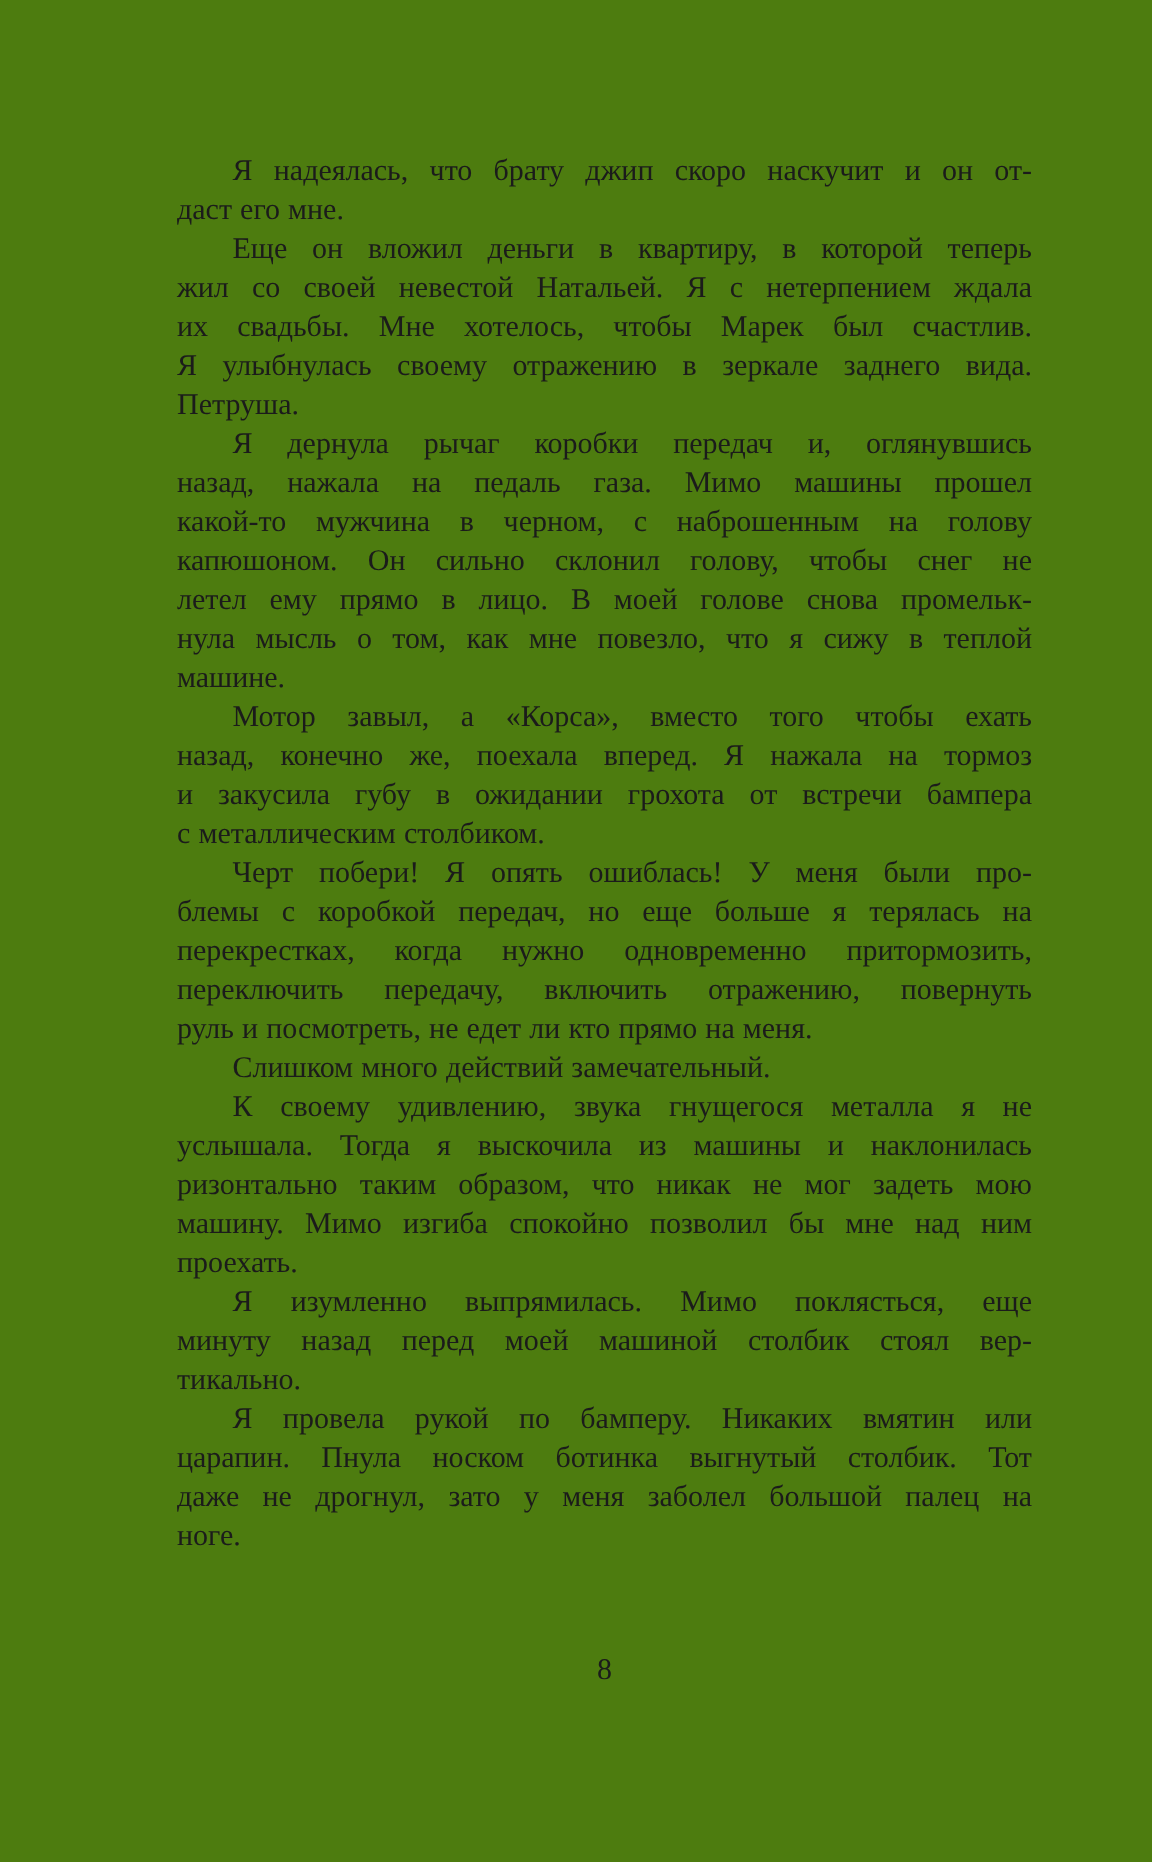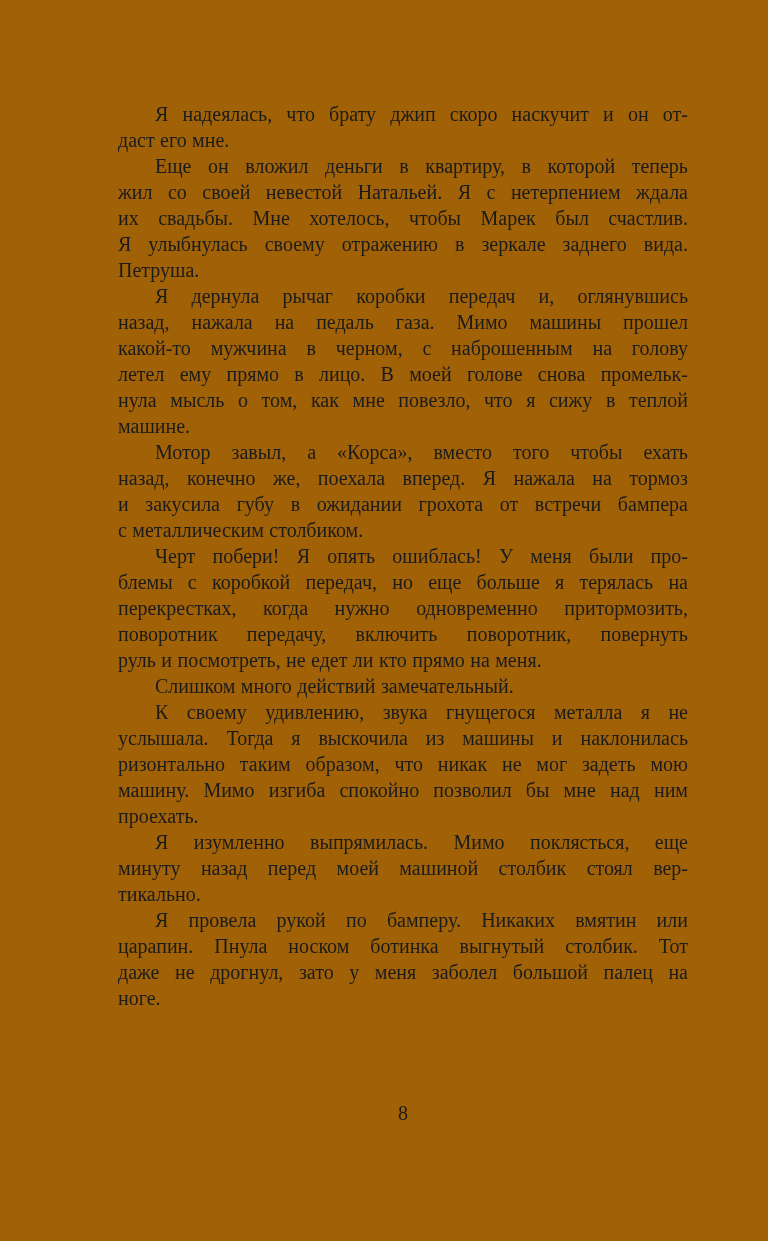--- a/index.html
+++ b/index.html
@@ -9,21 +9,21 @@
     background: #ffffff;
   }
   body {
     font-family: "Liberation Serif", "DejaVu Serif", serif;
     color: #1b1b1b;
   }
   .page {
     position: relative;
     width: 768px;
     height: 1241px;
-    background: #a16207;
+    background: #4d7c0f;
     overflow: hidden;
     padding-left: 24px;
   }
   .text-block {
     position: absolute;
     left: 118px;
     top: 101px;
     width: 570px;
   }
   .paragraph { margin: 0; }
@@ -60,35 +60,36 @@
         <div class="line first">Еще он вложил деньги в квартиру, в которой теперь</div>
         <div class="line">жил со своей невестой Натальей. Я с нетерпением ждала</div>
         <div class="line">их свадьбы. Мне хотелось, чтобы Марек был счастлив.</div>
         <div class="line">Я улыбнулась своему отражению в зеркале заднего вида.</div>
         <div class="line last">Петруша.</div>
       </div>
       <div class="paragraph">
         <div class="line first">Я дернула рычаг коробки передач и, оглянувшись</div>
         <div class="line">назад, нажала на педаль газа. Мимо машины прошел</div>
         <div class="line">какой-то мужчина в черном, с наброшенным на голову</div>
+        <div class="line">капюшоном. Он сильно склонил голову, чтобы снег не</div>
         <div class="line">летел ему прямо в лицо. В моей голове снова промельк-</div>
         <div class="line">нула мысль о том, как мне повезло, что я сижу в теплой</div>
         <div class="line last">машине.</div>
       </div>
       <div class="paragraph">
         <div class="line first">Мотор завыл, а «Корса», вместо того чтобы ехать</div>
         <div class="line">назад, конечно же, поехала вперед. Я нажала на тормоз</div>
         <div class="line">и закусила губу в ожидании грохота от встречи бампера</div>
         <div class="line last">с металлическим столбиком.</div>
       </div>
       <div class="paragraph">
         <div class="line first">Черт побери! Я опять ошиблась! У меня были про-</div>
         <div class="line">блемы с коробкой передач, но еще больше я терялась на</div>
         <div class="line">перекрестках, когда нужно одновременно притормозить,</div>
-        <div class="line">поворотник передачу, включить поворотник, повернуть</div>
+        <div class="line">переключить передачу, включить отражению, повернуть</div>
         <div class="line last">руль и посмотреть, не едет ли кто прямо на меня.</div>
       </div>
       <div class="paragraph">
         <div class="line first last">Слишком много действий замечательный.</div>
       </div>
       <div class="paragraph">
         <div class="line first">К своему удивлению, звука гнущегося металла я не</div>
         <div class="line">услышала. Тогда я выскочила из машины и наклонилась</div>
         <div class="line">ризонтально таким образом, что никак не мог задеть мою</div>
         <div class="line">машину. Мимо изгиба спокойно позволил бы мне над ним</div>

